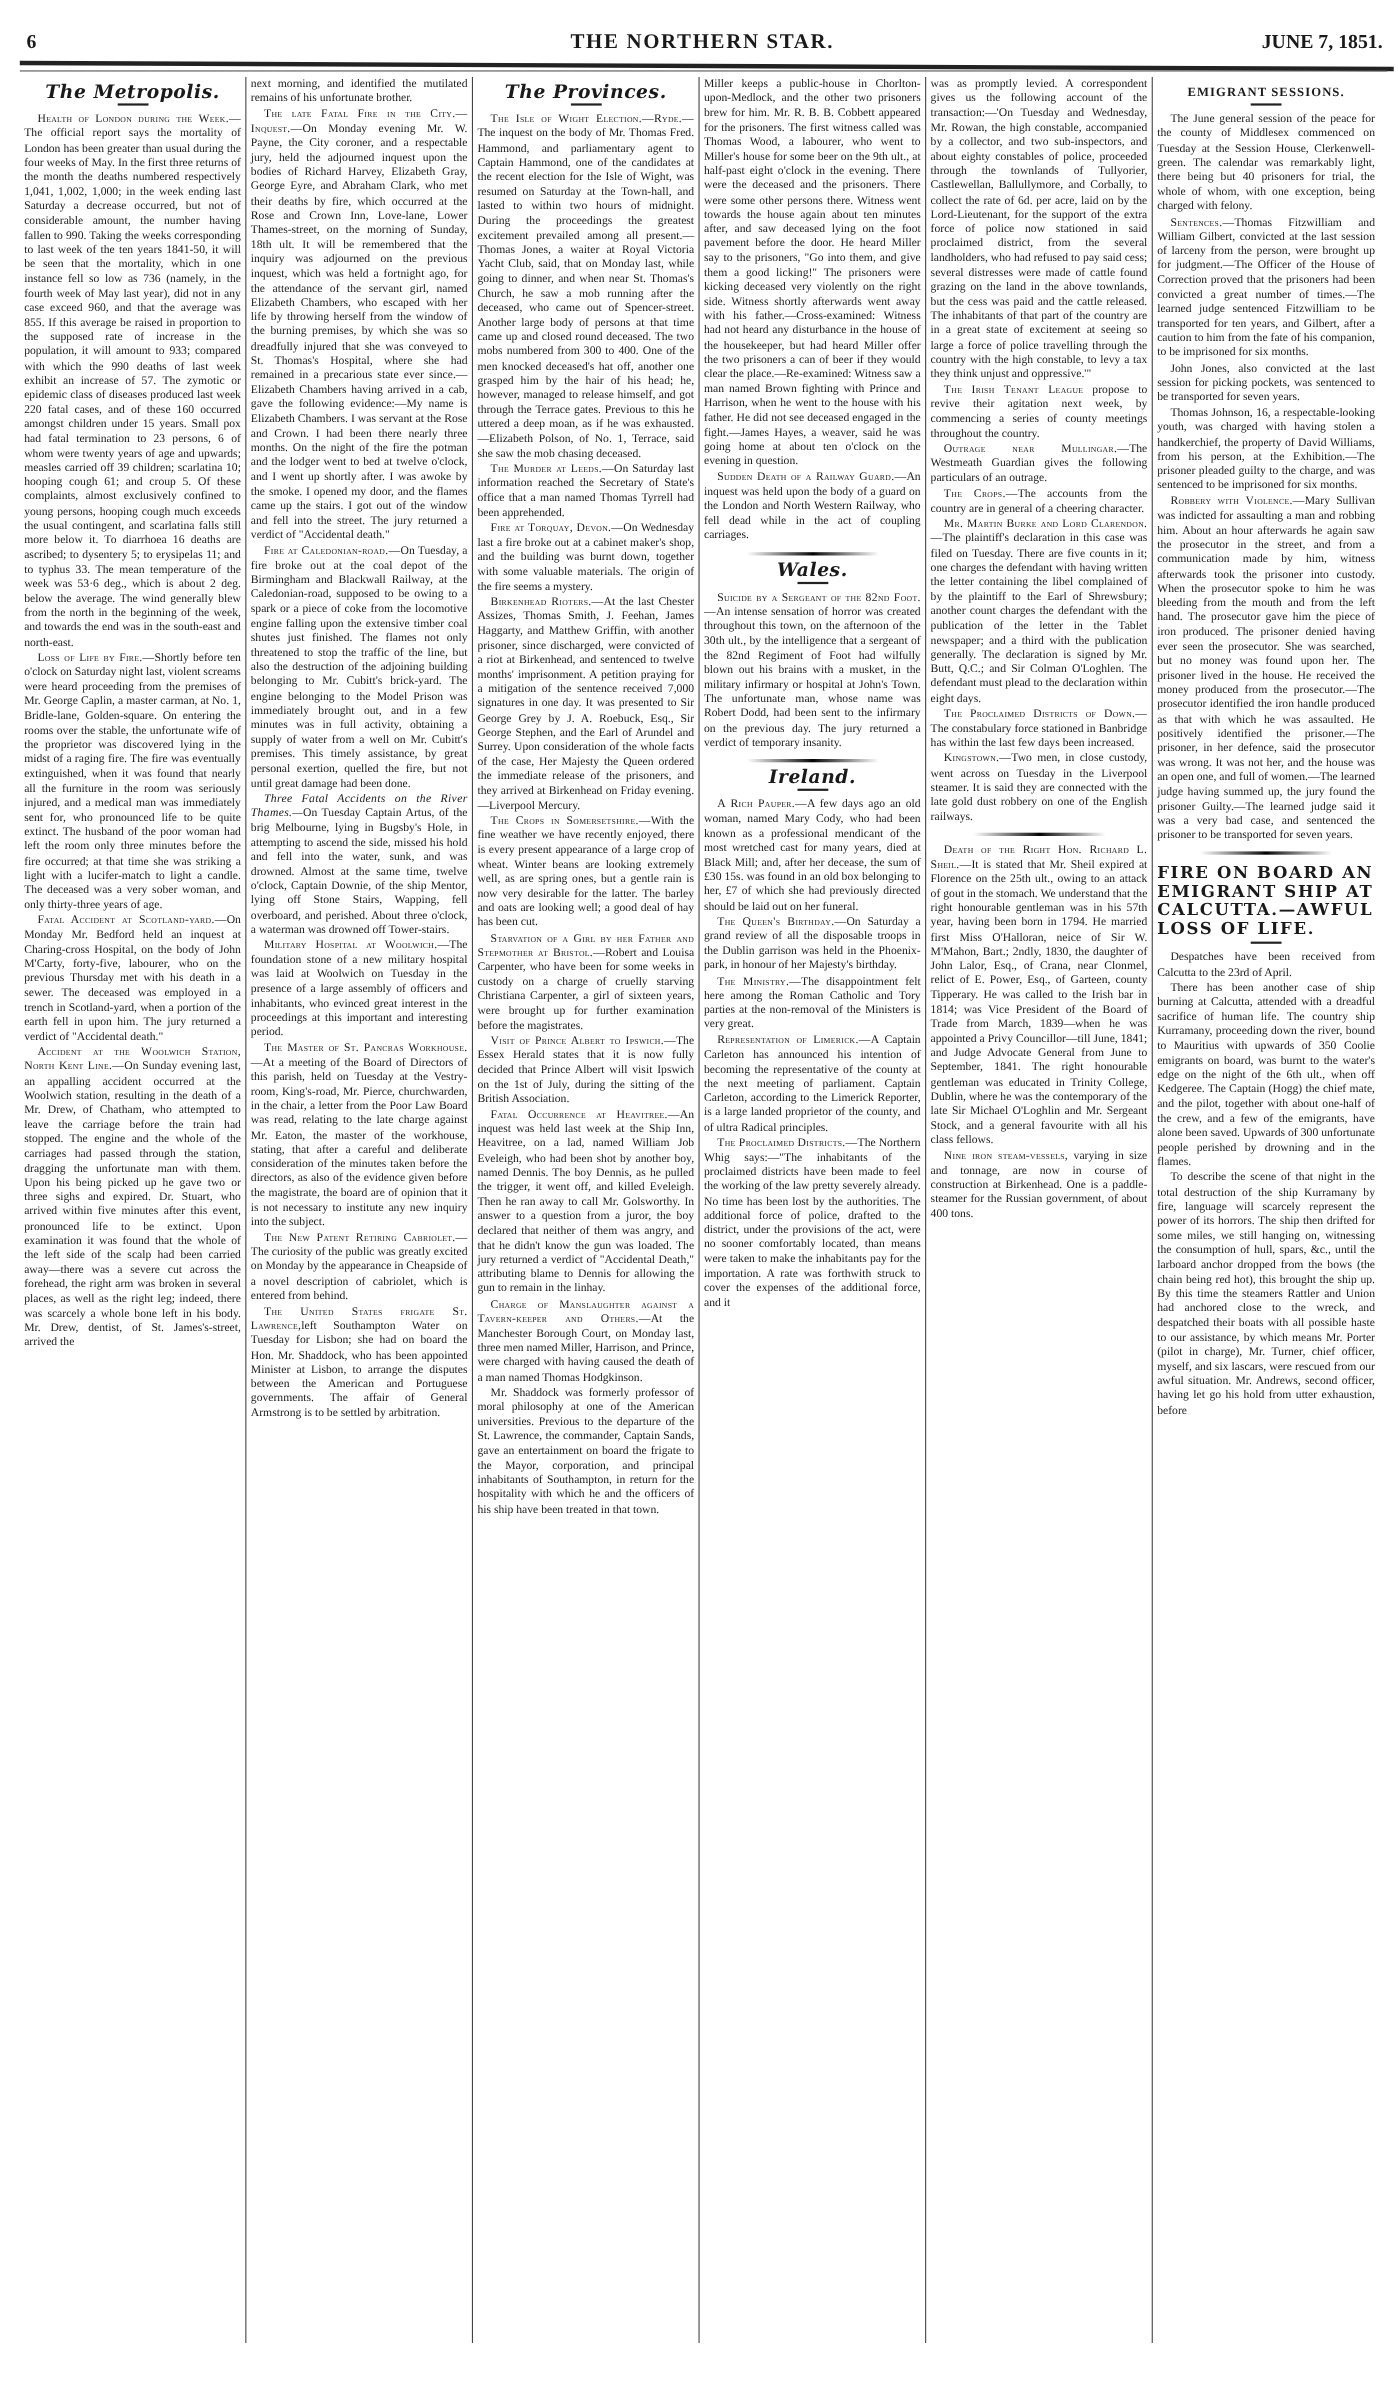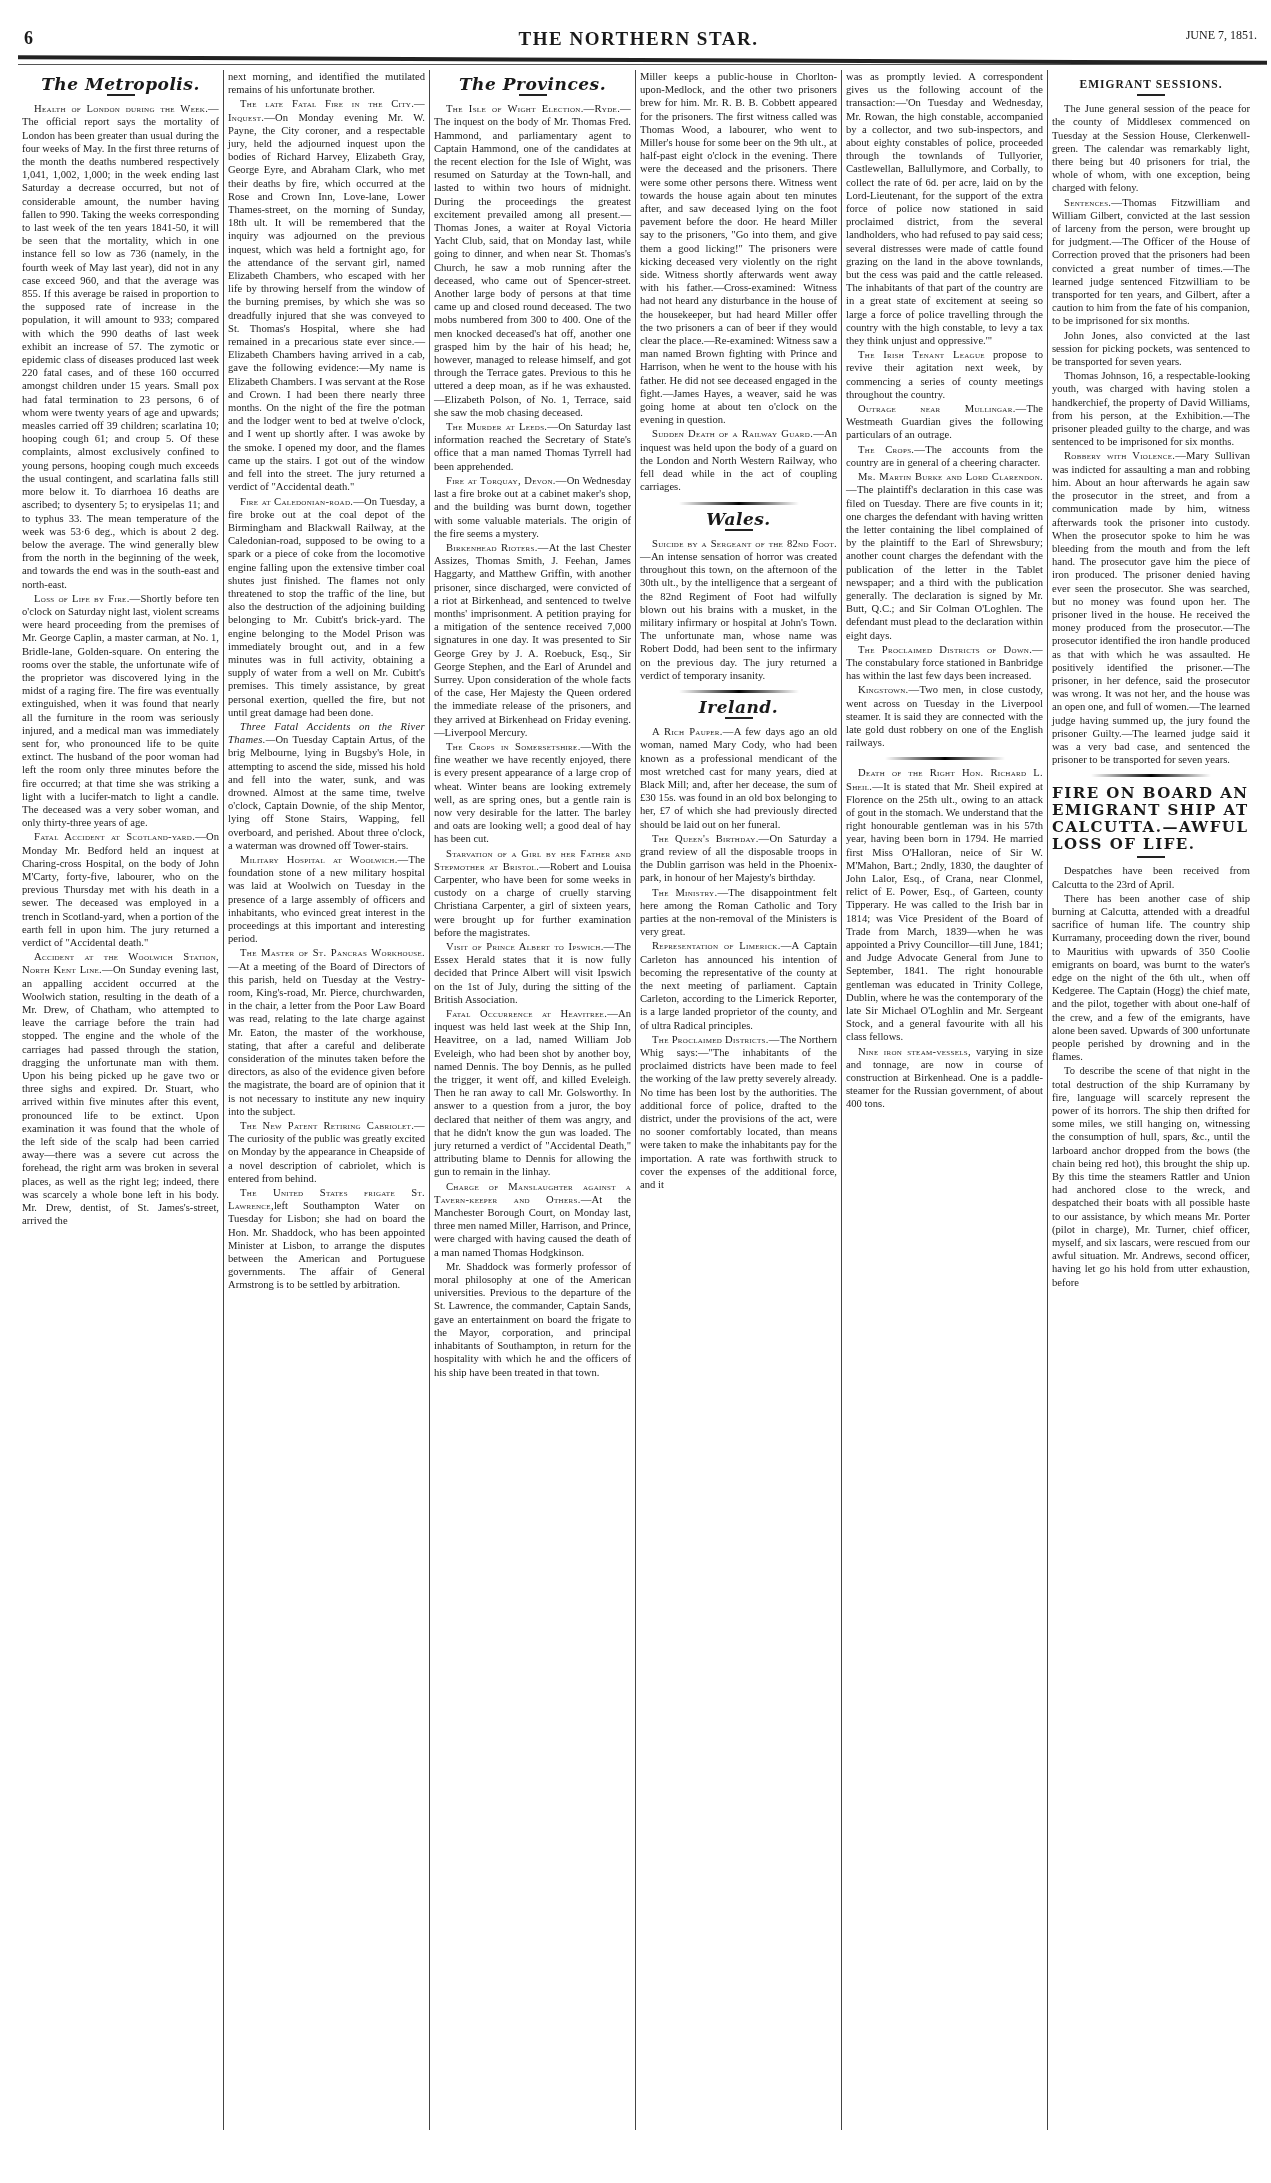--- a/index.html
+++ b/index.html
@@ -2,21 +2,21 @@
 <html><head>
 <meta charset="utf-8">
 <style>
   html, body { margin:0; padding:0; background:#fff; }
   body { width:1271px; height:2183px; overflow:hidden; position:relative;
          font-family:"Liberation Serif","DejaVu Serif",serif; color:#1a1a1a; }
   .masthead { position:absolute; top:28px; left:20px; right:14px; height:26px; }
   .masthead .pageno { position:absolute; left:4px; top:0; font-size:18px; font-weight:bold; }
   .masthead .title { position:absolute; left:0; right:0; top:0; text-align:center;
                      font-size:19px; letter-spacing:1.5px; font-weight:bold; }
-  .masthead .date { position:absolute; right:0; top:0; font-size:12px; font-weight:normal;text-align:center; }
+  .masthead .date { position:absolute; right:0; top:0; font-size:18px; font-weight:bold;text-align:center; }
   .rule { position:absolute; top:58px; left:18px; right:4px; height:4px; background:#222;
           transform:skewY(0.25deg); }
   .rule2 { position:absolute; top:64px; left:18px; right:10px; height:1px; background:#555; }
   .columns { position:absolute; top:70px; left:18px; width:1240px; height:2060px; display:flex; }
   .col { width:206px; height:100%; overflow:hidden; padding:0 4px; box-sizing:border-box;
          border-right:1px solid #444; font-size:10.6px; line-height:13.2px; text-align:justify; }
   .col:last-child { border-right:none; }
   .sec-head { text-align:center; font-family:"DejaVu Serif",serif; font-weight:bold;
               font-size:17px; margin:8px 0 2px; font-style:italic; letter-spacing:0.5px; }
   .sec-head.caps { font-style:normal; font-size:11.5px; letter-spacing:1px; font-family:"Liberation Serif",serif; }

